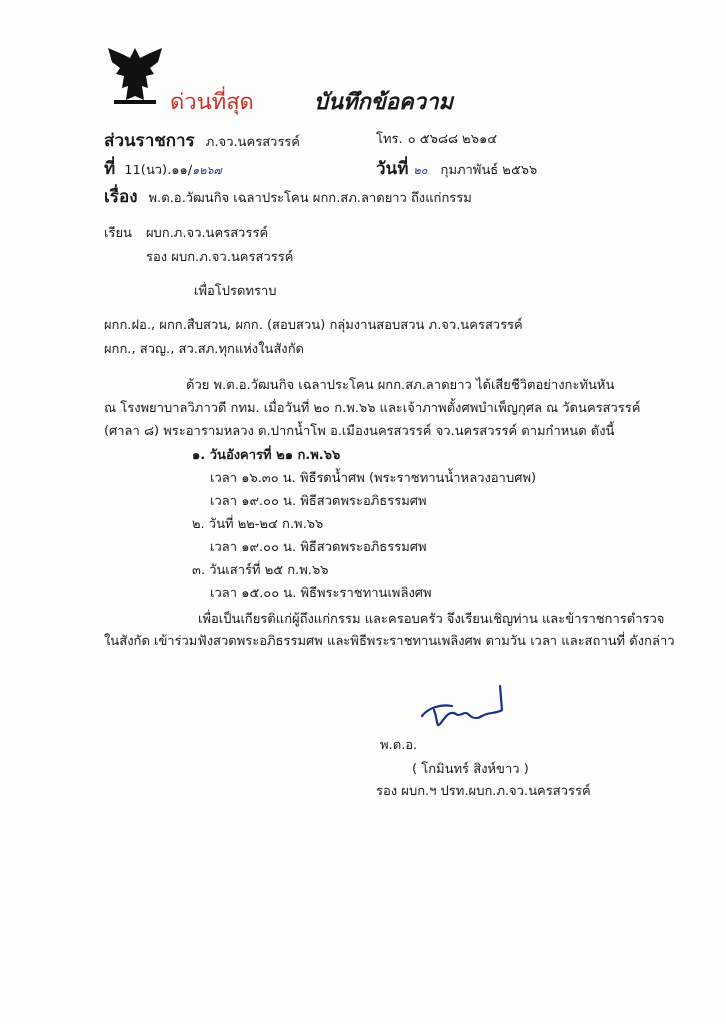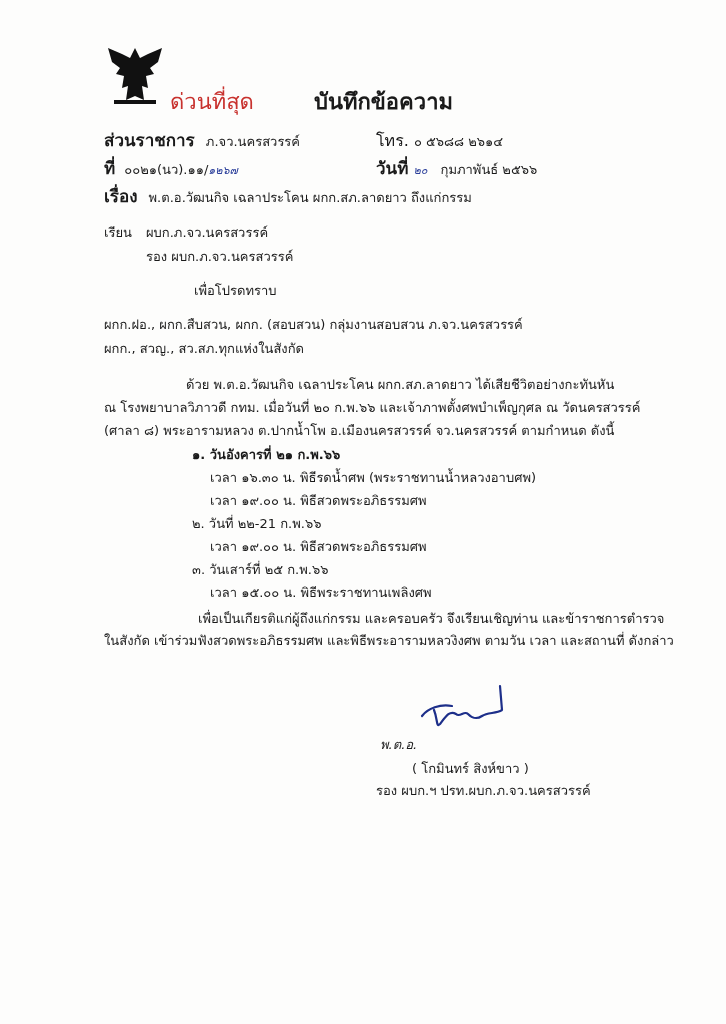--- a/index.html
+++ b/index.html
@@ -2,48 +2,48 @@
 <html><head>
 <meta charset="utf-8">
 <style>
   html, body { margin:0; padding:0; }
   body { width:726px; height:1024px; background:#fdfdfc; position:relative; overflow:hidden;
          font-family:"DejaVu Sans", sans-serif; color:#1a1a1a; }
   .abs { position:absolute; white-space:nowrap; }
   .t { font-size:13px; }
   .lbl { font-size:17px; font-weight:bold; }
   .red { color:#c8322e; font-size:22px; }
-  .title { font-size:22px; font-weight:bold; }
+  .title { font-size:22px; font-weight:bold;font-style:italic; }
   .hand { color:#2a3e9a; font-style:italic; font-size:11px; }
   .sig { color:#1d2f8a; }
 </style>
 </head>
 <body>
 
 <div class="abs" style="left:104px;top:44px;width:62px;height:62px;">
   <svg width="62" height="62" viewBox="0 0 62 62">
     <path d="M31 4 L36 14 L44 10 L58 4 L54 18 L46 24 L50 30 L42 32 L44 44 L38 42 L40 56 L31 52 L22 56 L24 42 L18 44 L20 32 L12 30 L16 24 L8 18 L4 4 L18 10 L26 14 Z" fill="#111"></path>
     <rect x="10" y="56" width="42" height="4" fill="#111"></rect>
   </svg>
 </div>
 <div class="abs red" style="left:170px;top:84px;">ด่วนที่สุด</div>
 <div class="abs title" style="left:314px;top:84px;">บันทึกข้อความ</div>
 
 <div class="abs" style="left:104px;top:126px;">
   <span class="lbl">ส่วนราชการ</span>
   <span class="t" style="margin-left:6px;">ภ.จว.นครสวรรค์</span>
 </div>
 <div class="abs" style="left:376px;top:128px;">
-  <span class="t" style="font-size:16px;">โทร.</span>
+  <span class="t" style="font-size:13px;">โทร.</span>
   <span class="t">๐ ๕๖๘๘ ๒๖๑๔</span>
 </div>
 
 <div class="abs" style="left:104px;top:154px;">
   <span class="lbl">ที่</span>
-  <span class="t" style="margin-left:4px;">๐๐๒๑(นว).๑๑/</span><span class="hand">๑๒๖๗</span>
+  <span class="t" style="margin-left:4px;">11(นว).๑๑/</span><span class="hand">๑๒๖๗</span>
 </div>
 <div class="abs" style="left:376px;top:154px;">
   <span class="lbl">วันที่</span>
   <span class="hand">๒๐</span>
   <span class="t" style="margin-left:8px;">กุมภาพันธ์ ๒๕๖๖</span>
 </div>
 
 <div class="abs" style="left:104px;top:182px;">
   <span class="lbl">เรื่อง</span>
   <span class="t" style="margin-left:6px;">พ.ต.อ.วัฒนกิจ  เฉลาประโคน ผกก.สภ.ลาดยาว  ถึงแก่กรรม</span>
@@ -56,28 +56,28 @@
 <div class="abs t" style="left:104px;top:314px;">ผกก.ฝอ., ผกก.สืบสวน, ผกก. (สอบสวน) กลุ่มงานสอบสวน ภ.จว.นครสวรรค์</div>
 <div class="abs t" style="left:104px;top:338px;">ผกก., สวญ., สว.สภ.ทุกแห่งในสังกัด</div>
 
 <div class="abs t" style="left:186px;top:374px;">ด้วย พ.ต.อ.วัฒนกิจ  เฉลาประโคน ผกก.สภ.ลาดยาว ได้เสียชีวิตอย่างกะทันหัน</div>
 <div class="abs t" style="left:104px;top:397px;">ณ โรงพยาบาลวิภาวดี กทม. เมื่อวันที่ ๒๐ ก.พ.๖๖ และเจ้าภาพตั้งศพบำเพ็ญกุศล ณ วัดนครสวรรค์</div>
 <div class="abs t" style="left:104px;top:420px;">(ศาลา ๘) พระอารามหลวง ต.ปากน้ำโพ อ.เมืองนครสวรรค์ จว.นครสวรรค์ ตามกำหนด ดังนี้</div>
 
 <div class="abs t" style="left:192px;top:444px;font-weight:bold;">๑. วันอังคารที่ ๒๑ ก.พ.๖๖</div>
 <div class="abs t" style="left:210px;top:467px;">เวลา ๑๖.๓๐ น.  พิธีรดน้ำศพ (พระราชทานน้ำหลวงอาบศพ)</div>
 <div class="abs t" style="left:210px;top:490px;">เวลา ๑๙.๐๐ น.  พิธีสวดพระอภิธรรมศพ</div>
-<div class="abs t" style="left:192px;top:513px;">๒. วันที่  ๒๒-21 ก.พ.๖๖</div>
+<div class="abs t" style="left:192px;top:513px;">๒. วันที่  ๒๒-๒๔ ก.พ.๖๖</div>
 <div class="abs t" style="left:210px;top:536px;">เวลา ๑๙.๐๐ น.  พิธีสวดพระอภิธรรมศพ</div>
 <div class="abs t" style="left:192px;top:559px;">๓. วันเสาร์ที่  ๒๕ ก.พ.๖๖</div>
 <div class="abs t" style="left:210px;top:582px;">เวลา ๑๕.๐๐ น.  พิธีพระราชทานเพลิงศพ</div>
 
 <div class="abs t" style="left:186px;top:608px;margin-left:12px;">เพื่อเป็นเกียรติแก่ผู้ถึงแก่กรรม และครอบครัว จึงเรียนเชิญท่าน และข้าราชการตำรวจ</div>
-<div class="abs t" style="left:104px;top:630px;">ในสังกัด เข้าร่วมฟังสวดพระอภิธรรมศพ และพิธีพระอารามหลวงิงศพ ตามวัน เวลา และสถานที่ ดังกล่าว</div>
+<div class="abs t" style="left:104px;top:630px;">ในสังกัด เข้าร่วมฟังสวดพระอภิธรรมศพ และพิธีพระราชทานเพลิงศพ ตามวัน เวลา และสถานที่ ดังกล่าว</div>
 
 <div class="abs" style="left:416px;top:680px;">
   <svg width="100" height="50" viewBox="0 0 100 50">
     <path class="sig" d="M6 36 C 12 28, 24 24, 36 26 M18 30 C 22 40, 20 48, 24 44 C 30 36, 34 30, 40 34 C 44 38, 48 30, 52 34 C 56 38, 60 40, 66 36 C 72 32, 80 34, 86 30 M84 6 L86 30" stroke="#1d2f8a" stroke-width="2.2" fill="none" stroke-linecap="round"></path>
   </svg>
 </div>
-<div class="abs t" style="left:380px;top:734px;font-style:italic;">พ.ต.อ.</div>
+<div class="abs t" style="left:380px;top:734px;">พ.ต.อ.</div>
 <div class="abs t" style="left:412px;top:758px;">( โกมินทร์  สิงห์ขาว )</div>
 <div class="abs t" style="left:376px;top:780px;">รอง ผบก.ฯ ปรท.ผบก.ภ.จว.นครสวรรค์</div>
 
 </body></html>

